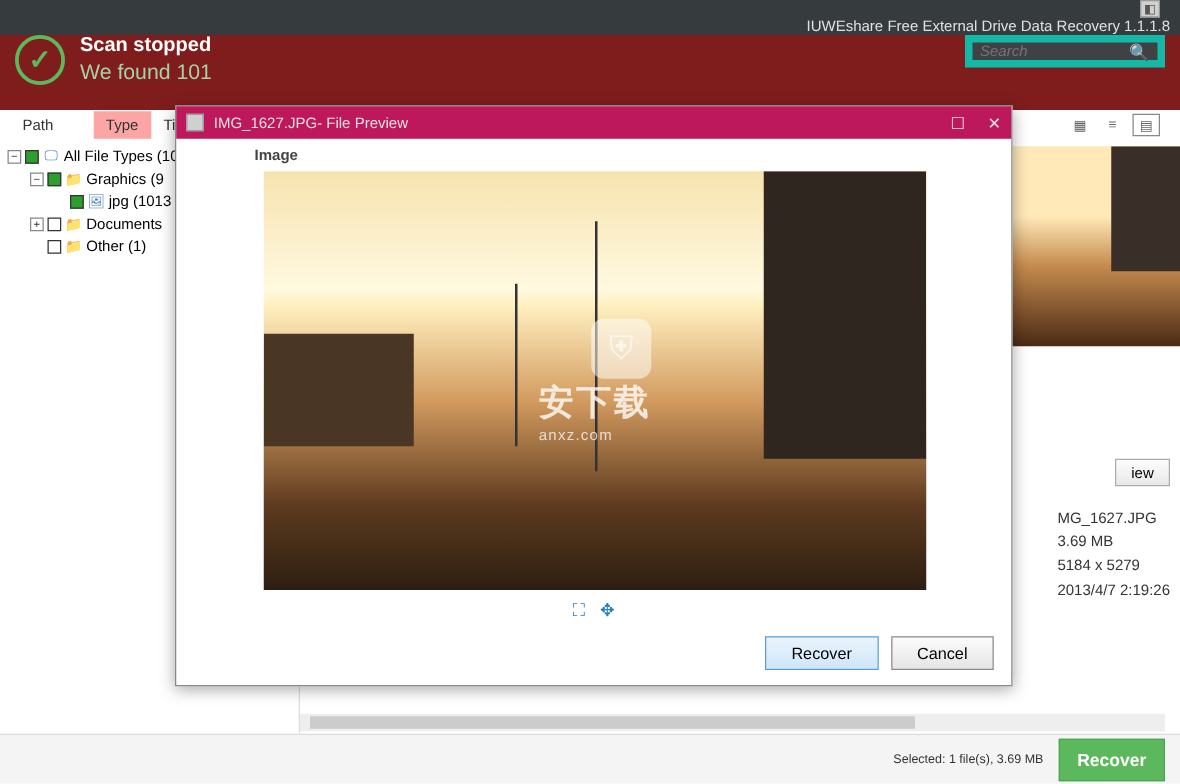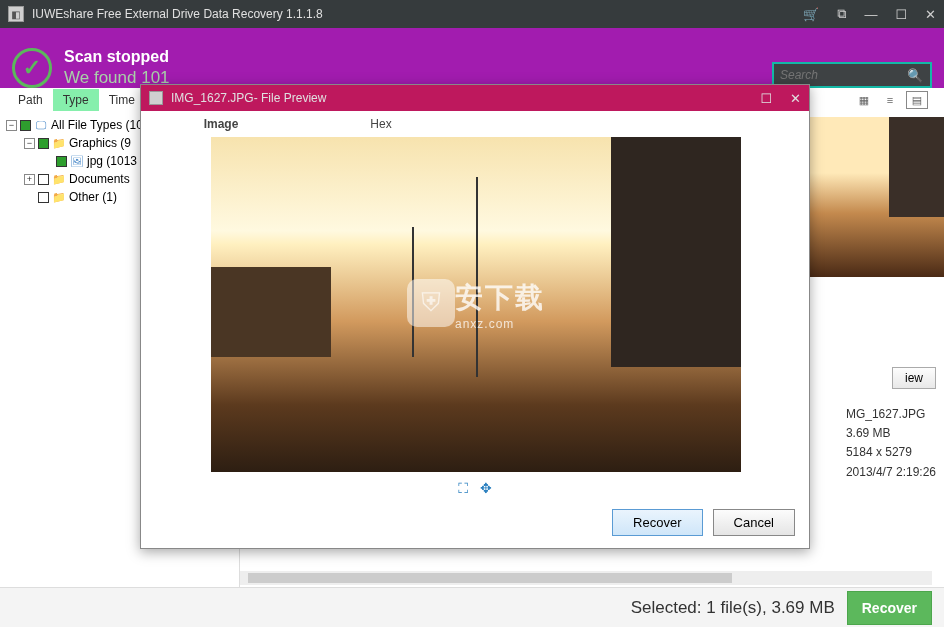--- a/index.html
+++ b/index.html
@@ -1,38 +1,38 @@
 <!DOCTYPE html>
 <html><head>
   <meta charset="utf-8">
   <style>
     * { margin: 0; padding: 0; box-sizing: border-box; }
     body { font-family: Arial, sans-serif; font-size: 12px; background: #fff; width: 944px; height: 627px; overflow: hidden; position: relative; }
 
     
-    .titlebar { background: #363b3d; height: 28px; display: flex; align-items: center; padding: 0 8px; color: #e0e0e0; }
+    .titlebar { background: #363b3d; height: 28px; display: flex; align-items: flex-end; padding: 0 8px; color: #e0e0e0; flex-direction: column; }
     .titlebar .app-icon { width: 16px; height: 16px; background: #d0d0d0; border: 1px solid #999; margin-right: 8px; display: flex; align-items: center; justify-content: center; }
     .titlebar .app-icon::before { content: "◧"; font-size: 10px; color: #555; }
     .titlebar .title-actions { margin-left: auto; display: flex; gap: 18px; align-items: center; }
     .titlebar .title-actions span { font-size: 13px; color: #d0d0d0; cursor: default; }
 
     
-    .scanband { background: #a21caf; height: 60px; display: flex; align-items: flex-end; padding: 0 12px; color: #fff; position: relative; }
+    .scanband { background: #7f1d1d; height: 60px; display: flex; align-items: flex-start; padding: 0 12px; color: #fff; position: relative; }
     .check-circle { width: 40px; height: 40px; border: 3px solid #5cb85c; border-radius: 50%; display: flex; align-items: center; justify-content: center; margin-right: 12px; }
     .check-circle::before { content: "✓"; color: #5cb85c; font-size: 22px; font-weight: bold; }
     .scan-text h2 { font-size: 16px; font-weight: bold; margin-bottom: 2px; }
     .scan-text p { font-size: 17px; color: #a8d0a8; }
-    .search-box { margin-left: auto; display: flex; align-items: center; background: #3e4244; border: 2px solid #14b8a6; width: 160px; height: 26px; padding: 0 6px; }
+    .search-box { margin-left: auto; display: flex; align-items: center; background: #3e4244; border: 6px solid #14b8a6; width: 160px; height: 26px; padding: 0 6px; }
     .search-box input { background: transparent; border: none; color: #999; font-size: 12px; font-style: italic; width: 100%; outline: none; }
     .search-box .mag { color: #888; font-size: 13px; }
 
     
     .colheaders { height: 24px; background: #fff; display: flex; align-items: center; padding: 0 8px; }
     .colheaders span { padding: 4px 10px; font-size: 12px; color: #333; }
-    .colheaders span.active { background: #86efac; }
+    .colheaders span.active { background: #fca5a5; margin-left: 22px; }
     .view-icons { margin-left: auto; display: flex; gap: 6px; padding-right: 8px; }
     .view-icons span { width: 18px; height: 18px; display: flex; align-items: center; justify-content: center; font-size: 11px; color: #666; }
     .view-icons span.selected { border: 1px solid #888; }
 
     
     .main-area { display: flex; height: calc(627px - 28px - 60px - 24px - 40px); background: #fff; }
     .tree { width: 240px; border-right: 1px solid #ddd; padding: 4px 6px; font-size: 12px; overflow: hidden; }
     .tree-node { display: flex; align-items: center; height: 18px; white-space: nowrap; }
     .tree-node .toggle { width: 11px; height: 11px; border: 1px solid #888; display: inline-flex; align-items: center; justify-content: center; font-size: 9px; margin-right: 3px; background: #fff; color: #333; }
     .tree-node .chk { width: 11px; height: 11px; border: 1px solid #333; margin-right: 3px; display: inline-flex; align-items: center; justify-content: center; }
@@ -48,38 +48,38 @@
     .scroll-h .thumb { width: 70%; height: 10px; background: #ccc; margin-left: 8px; }
 
     
     .detail-panel { position: absolute; right: 8px; top: 293px; font-size: 12px; color: #333; line-height: 1.6; }
     .preview-btn { position: absolute; right: 8px; top: 255px; padding: 3px 12px; background: linear-gradient(#fdfdfd,#e8e8e8); border: 1px solid #aaa; font-size: 12px; }
     .thumb-img { position: absolute; right: 0; top: 5px; width: 150px; height: 160px; background: linear-gradient(to bottom, #ffe9b8 0%, #ffe9b8 35%, #c48a4e 60%, #4a2a15 100%); overflow: hidden; }
     .thumb-img .building { position: absolute; right: 0; top: 0; width: 55px; height: 100px; background: #3a2f28; }
 
     
     .statusbar { position: absolute; bottom: 0; left: 0; right: 0; height: 40px; background: #f4f4f4; display: flex; align-items: center; padding: 0 12px; border-top: 1px solid #ddd; }
-    .statusbar .sel-text { margin-left: auto; font-size: 17px; color: #333; margin-right: 12px; }
+    .statusbar .sel-text { margin-left: auto; font-size: 10px; color: #333; margin-right: 12px; }
     .recover-btn { background: #5cb85c; color: #fff; padding: 8px 14px; font-size: 14px; font-weight: bold; border: 1px solid #4ca64c; }
 
     
     .modal { position: absolute; left: 140px; top: 84px; width: 670px; height: 465px; background: #fff; border: 1px solid #888; box-shadow: 0 3px 12px rgba(0,0,0,0.35); z-index: 10; }
     .modal-title { background: #be185d; height: 26px; display: flex; align-items: center; padding: 0 8px; color: #e0e0e0; font-size: 12px; }
     .modal-title .mod-icon { width: 14px; height: 14px; background: #d0d0d0; border: 1px solid #999; margin-right: 8px; }
     .modal-title .mod-actions { margin-left: auto; display: flex; gap: 18px; font-size: 13px; }
     .modal-tabs { height: 26px; display: flex; align-items: center; font-size: 12px; }
     .modal-tabs span { width: 160px; text-align: center; padding: 5px 12px; color: #444; }
     .modal-tabs span.active { font-weight: bold; }
     .modal-img-wrap { padding: 0 70px; }
     .modal-img { width: 530px; height: 335px; background: linear-gradient(to bottom, #f7e3ae 0%, #fff9e0 28%, #fff0c0 32%, #d29a5e 55%, #5c3a1e 80%, #2d1e12 100%); position: relative; overflow: hidden; }
     .modal-img .building-r { position: absolute; right: 0; top: 0; width: 130px; height: 230px; background: #2f2620; }
     .modal-img .building-l { position: absolute; left: 0; top: 130px; width: 120px; height: 90px; background: #4a3624; }
     .modal-img .pole { position: absolute; left: 50%; top: 40px; width: 2px; height: 200px; background: #333; }
     .modal-img .pole2 { position: absolute; left: 38%; top: 90px; width: 2px; height: 130px; background: #333; }
-    .watermark { position: absolute; left: 50%; top: 50%; transform: translate(-50%,-50%); display: flex; align-items: flex-start; gap: 0; opacity: 0.85; }
+    .watermark { position: absolute; left: 50%; top: 50%; transform: translate(-50%,-50%); display: flex; align-items: flex-end; gap: 0; opacity: 0.85; flex-direction: column; }
     .wm-shield { width: 48px; height: 48px; background: rgba(255,255,255,0.6); border-radius: 10px; display: flex; align-items: center; justify-content: center; }
     .wm-shield::before { content: "⛨"; font-size: 26px; color: rgba(255,255,255,0.9); }
     .wm-text .t1 { font-size: 28px; color: rgba(255,255,255,0.92); font-weight: bold; letter-spacing: 2px; }
     .wm-text .t2 { font-size: 12px; color: rgba(255,255,255,0.88); letter-spacing: 1px; }
     .modal-tools { display: flex; justify-content: center; gap: 12px; padding: 8px 0 6px; color: #2a7fbf; font-size: 14px; }
     .modal-footer { display: flex; justify-content: flex-end; gap: 10px; padding: 6px 14px 10px; }
     .modal-footer button { padding: 5px 20px; font-size: 13px; border: 1px solid #888; background: linear-gradient(#fcfcfc,#e5e5e5); }
     .modal-footer button.primary { border: 1px solid #5a9bd4; background: linear-gradient(#eaf4fd,#cfe6f9); }
   </style>
 </head>
@@ -180,21 +180,20 @@
   <div class="modal-title">
     <span class="mod-icon"></span>
     <span>IMG_1627.JPG- File Preview</span>
     <div class="mod-actions">
       <span>☐</span>
       <span>✕</span>
     </div>
   </div>
   <div class="modal-tabs">
     <span class="active">Image</span>
-    <span>Hex</span>
   </div>
   <div class="modal-img-wrap">
     <div class="modal-img">
       <div class="building-r"></div>
       <div class="building-l"></div>
       <div class="pole"></div>
       <div class="pole2"></div>
       <div class="watermark">
         <div class="wm-shield"></div>
         <div class="wm-text">

